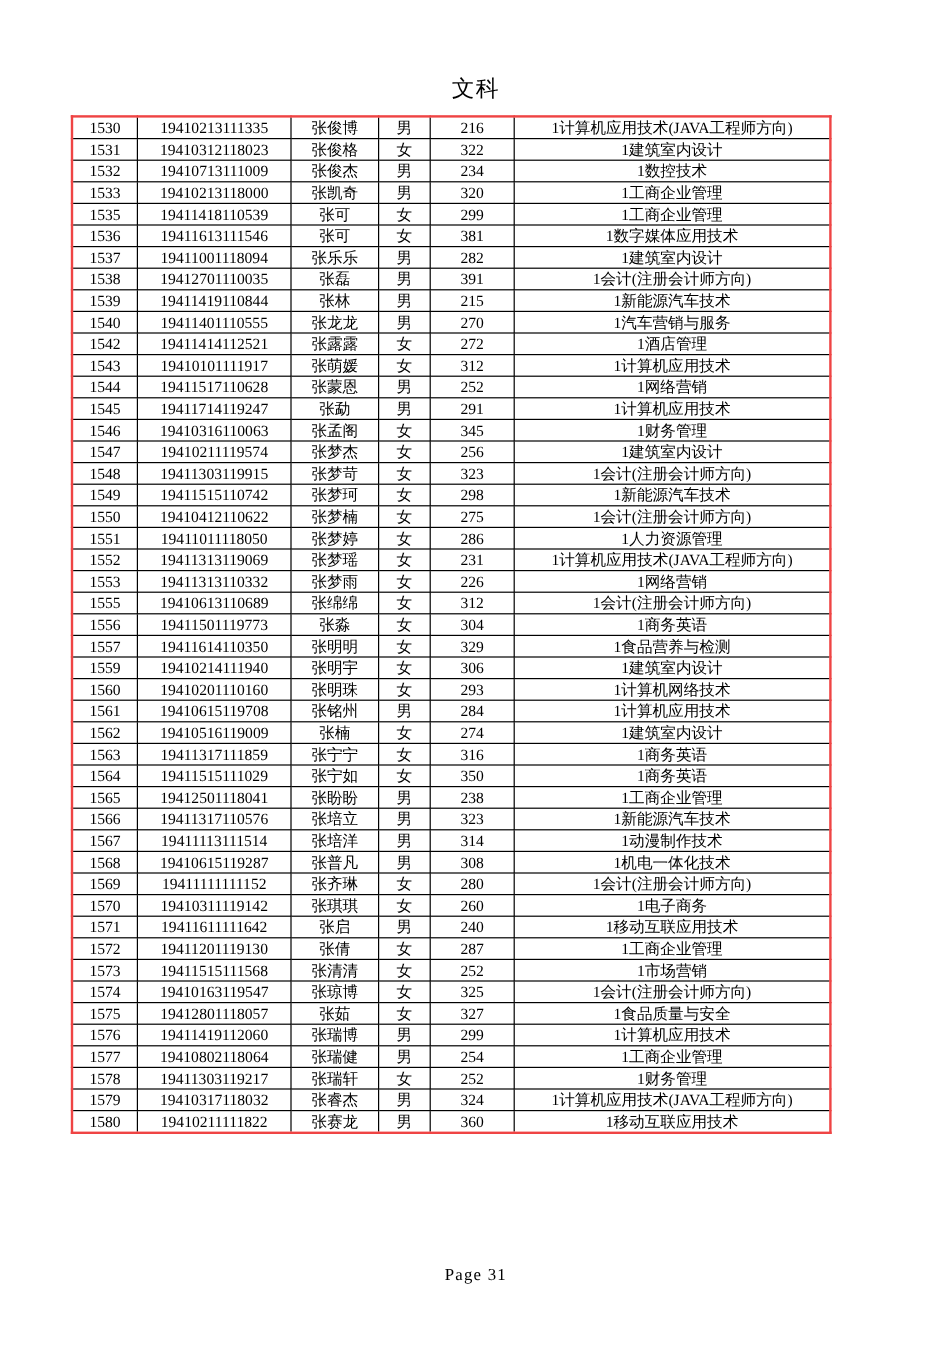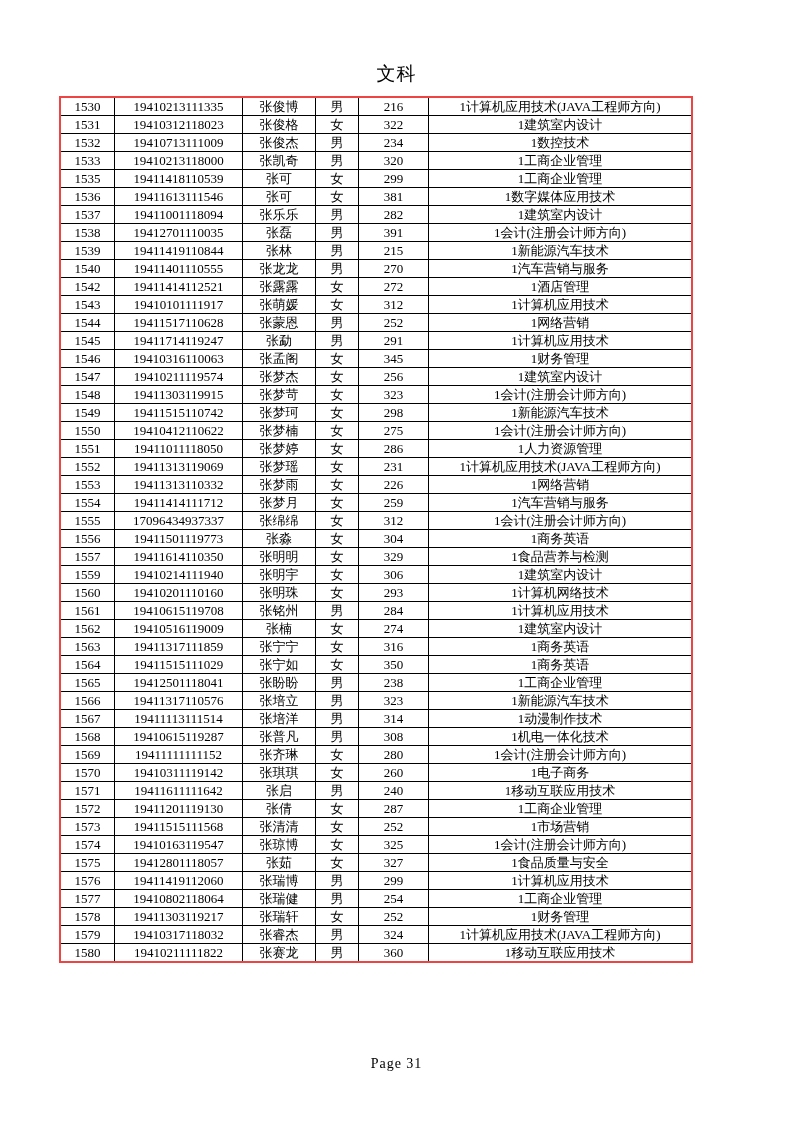--- a/index.html
+++ b/index.html
@@ -238,30 +238,22 @@
       </tr>
       <tr>
         <td class="c0">1553</td>
         <td class="c1">19411313110332</td>
         <td class="c2">张梦雨</td>
         <td class="c3">女</td>
         <td class="c4">226</td>
         <td class="c5">1网络营销</td>
       </tr>
       <tr>
-        <td class="c0">1554</td>
-        <td class="c1">19411414111712</td>
-        <td class="c2">张梦月</td>
-        <td class="c3">女</td>
-        <td class="c4">259</td>
-        <td class="c5">1汽车营销与服务</td>
-      </tr>
-      <tr>
         <td class="c0">1555</td>
-        <td class="c1">17096434937337</td>
+        <td class="c1">19410613110689</td>
         <td class="c2">张绵绵</td>
         <td class="c3">女</td>
         <td class="c4">312</td>
         <td class="c5">1会计(注册会计师方向)</td>
       </tr>
       <tr>
         <td class="c0">1556</td>
         <td class="c1">19411501119773</td>
         <td class="c2">张淼</td>
         <td class="c3">女</td>

